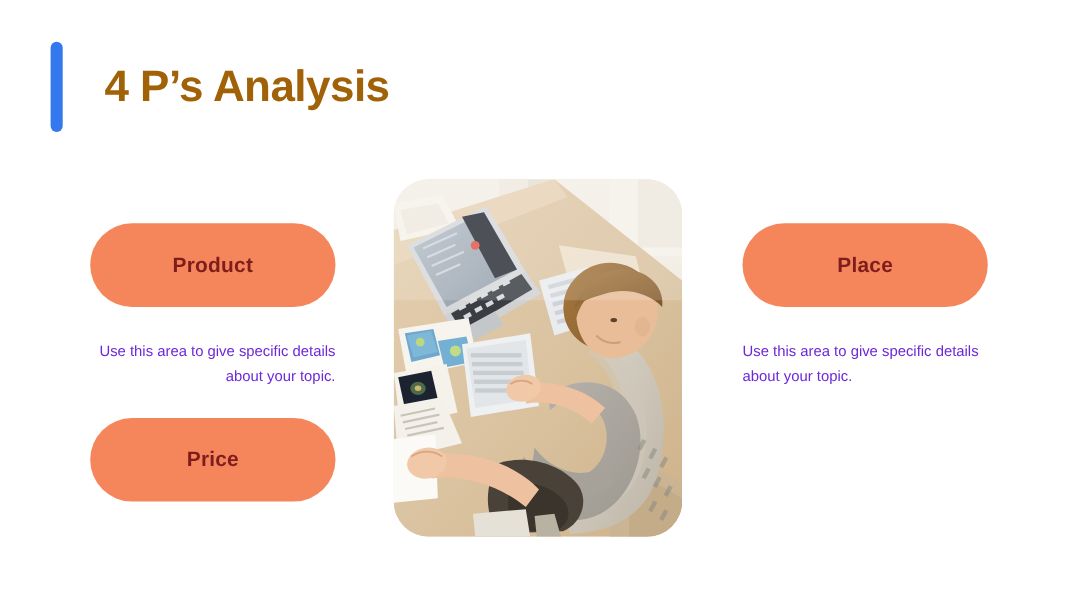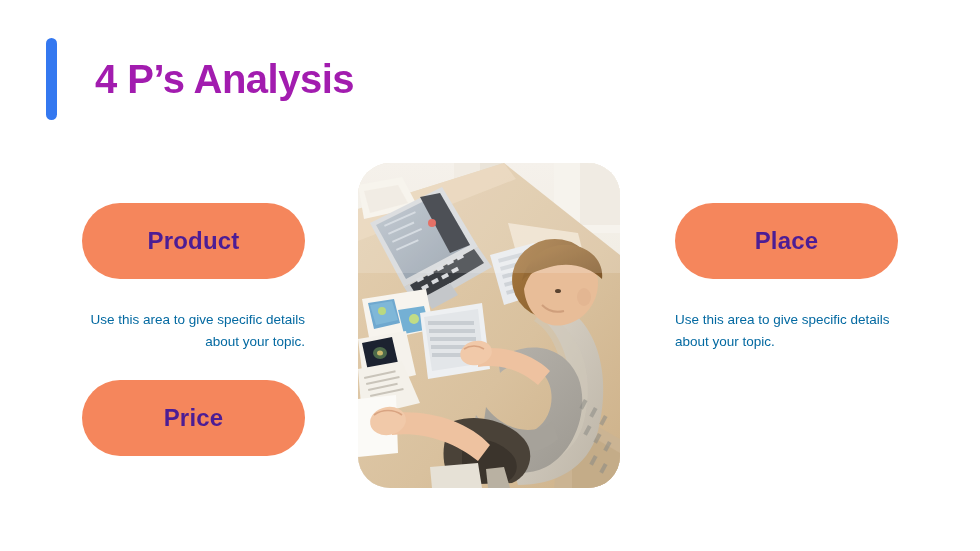--- a/index.html
+++ b/index.html
@@ -33,59 +33,59 @@
     width: 11px;
     height: 82px;
     background: #3478F0;
     border-radius: 6px;
     flex: 0 0 auto;
   }
   .slide-title {
     margin-left: 38px;
     font-size: 40px;
     font-weight: bold;
-    color: #a21caf;
+    color: #a16207;
     letter-spacing: -0.5px;
     line-height: 1;
     white-space: nowrap;
   }
 
   
   .pill {
     position: absolute;
     width: 223px;
     height: 76px;
     background: #F5865C;
     border-radius: 38px;
     display: flex;
     align-items: center;
     justify-content: center;
     box-sizing: border-box;
   }
   .pill-label {
-    color: #4c1d95;
-    font-size: 24px;
+    color: #7f1d1d;
+    font-size: 19px;
     font-weight: bold;
     letter-spacing: 0.2px;
     line-height: 1;
     white-space: nowrap;
   }
 
   .pill-product  { left: 82px;  top: 203px; }
   .pill-price    { left: 82px;  top: 380px; }
   .pill-place    { left: 675px; top: 203px; }
   .pill-promotion{ left: 675px; top: 380px; }
 
   
   .desc {
     position: absolute;
     width: 223px;
     font-size: 13.5px;
     line-height: 1.62;
-    color: #0369a1;
+    color: #6d28d9;
   }
   .desc-left {
     left: 82px;
     top: 309px;
     text-align: right;
   }
   .desc-right {
     left: 675px;
     top: 309px;
     text-align: left;

